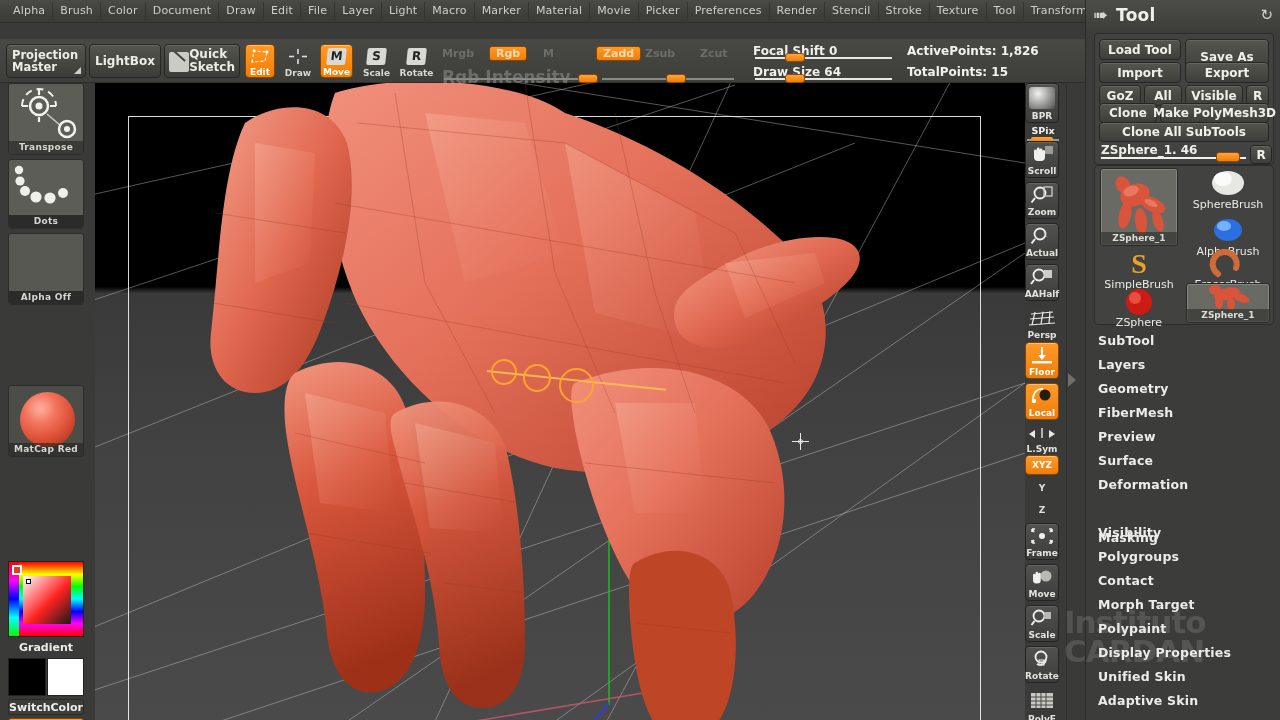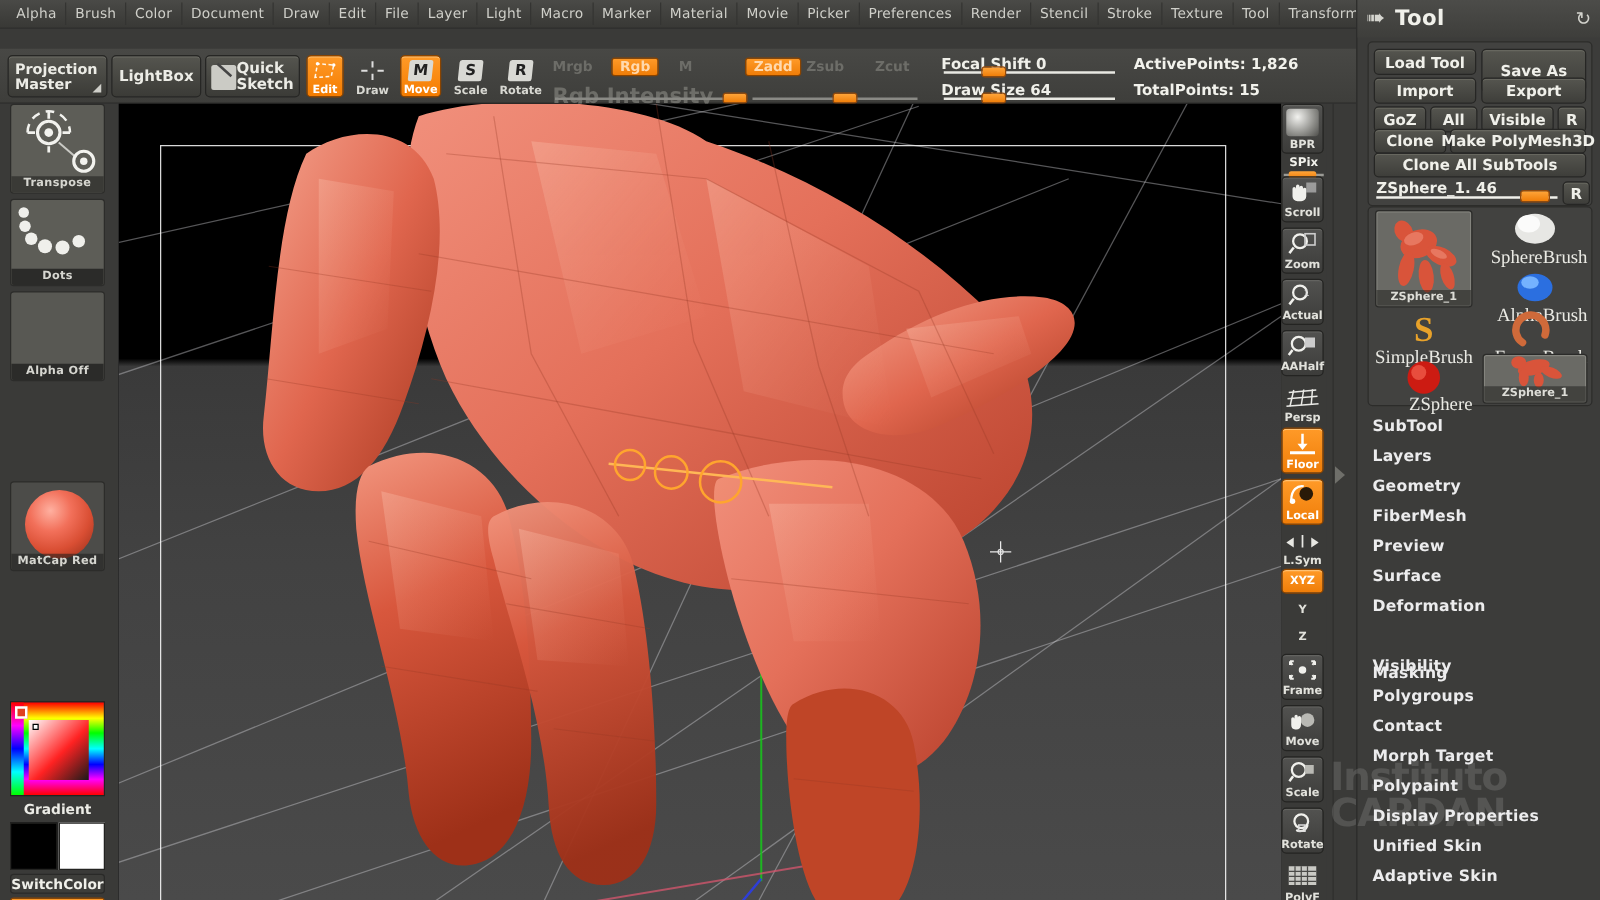--- a/index.html
+++ b/index.html
@@ -212,21 +212,21 @@
     position:absolute; border:1px solid #2b2b29; border-radius:3px;
     background:#4f4f4c; overflow:hidden;
   }
   .tp-thumb.sel { background:#6a6a65; box-shadow: inset 0 0 0 1px #84847e; }
   .tp-thumb-cap {
     position:absolute; left:0; bottom:0; width:100%; height:13px;
     background: rgba(20,20,18,.45); color:#ddddd7; font-size:9px; font-weight:bold;
     text-align:center; line-height:13px;
   }
   .tp-small-lbl {
-    position:absolute; text-align:right; font-size:15px; color:#eaeae4; font-weight:normal;font-family:Liberation Serif, serif;
+    position:absolute; text-align:center; font-size:11px; color:#eaeae4; font-weight:normal;
   }
   .tp-menu-item {
     position:absolute; left:12px; font-size:12.5px; font-weight:bold; color:#ececed;
     letter-spacing:.2px;
   }
   .watermark {
     position:absolute; left:-22px; top:608px; width:230px;
     font-size:31px; font-weight:bold; color:rgba(255,255,255,.13);
     line-height:29px; letter-spacing:-1px; pointer-events:none;
   }

